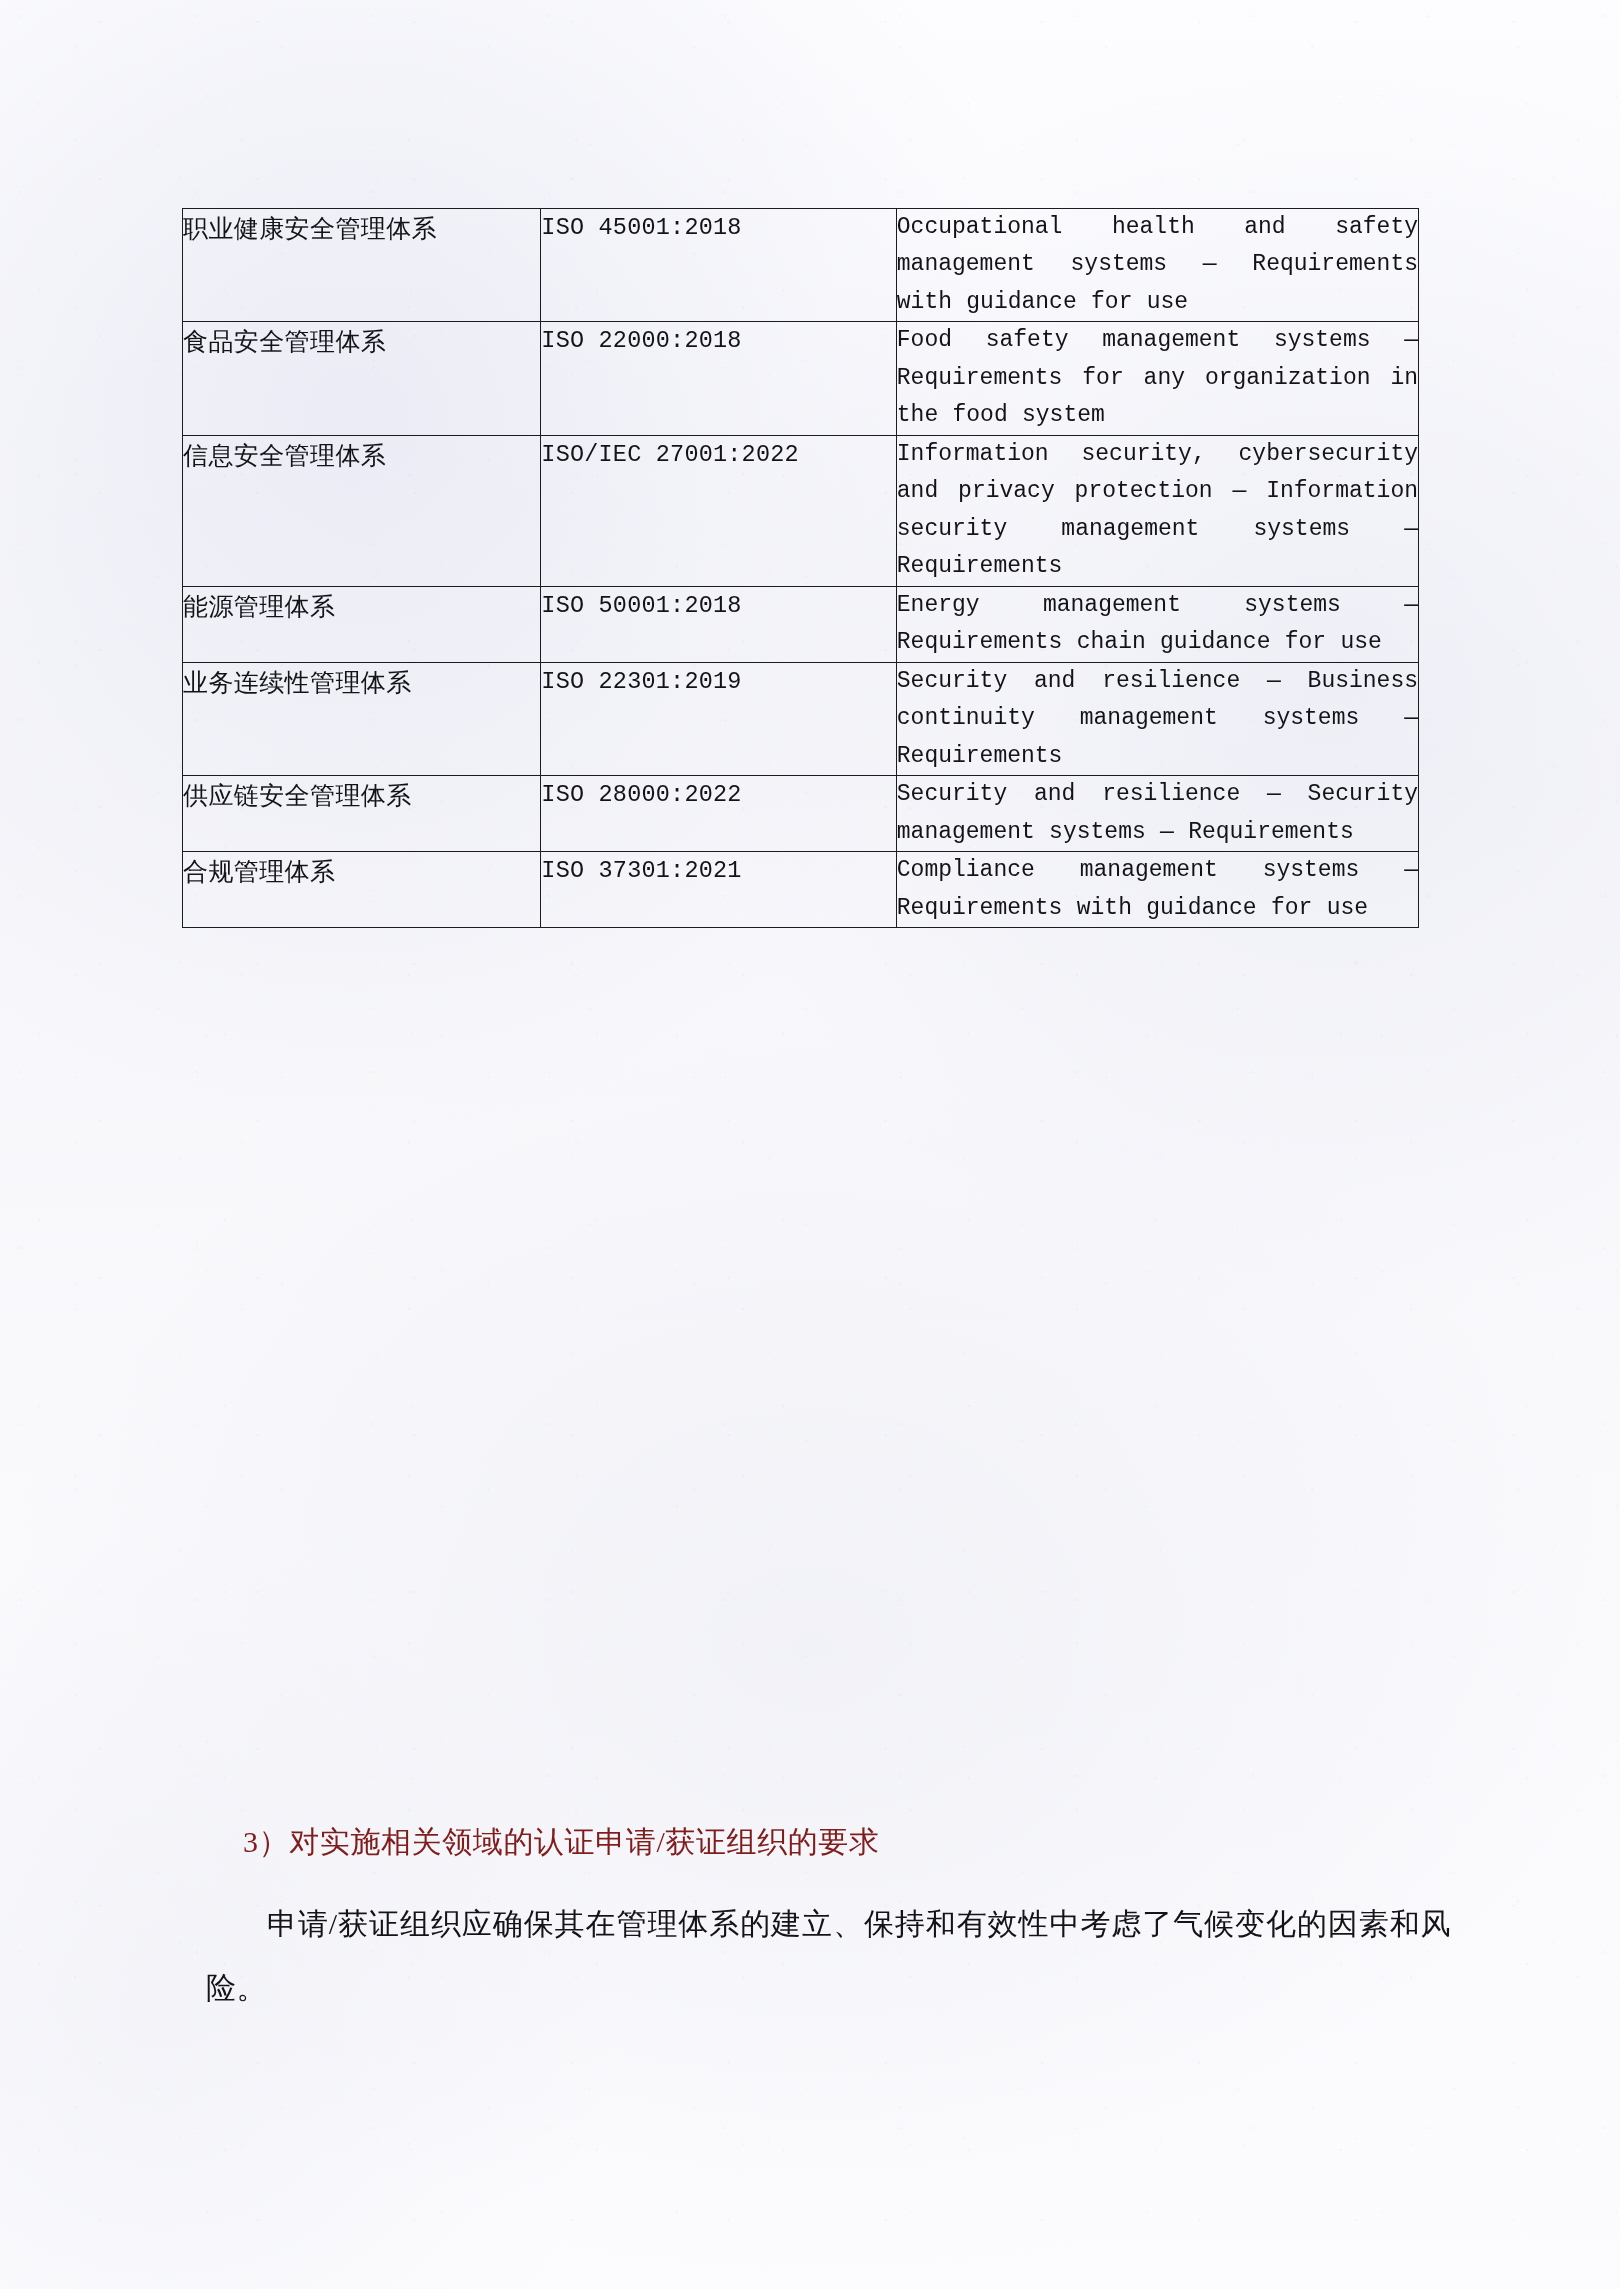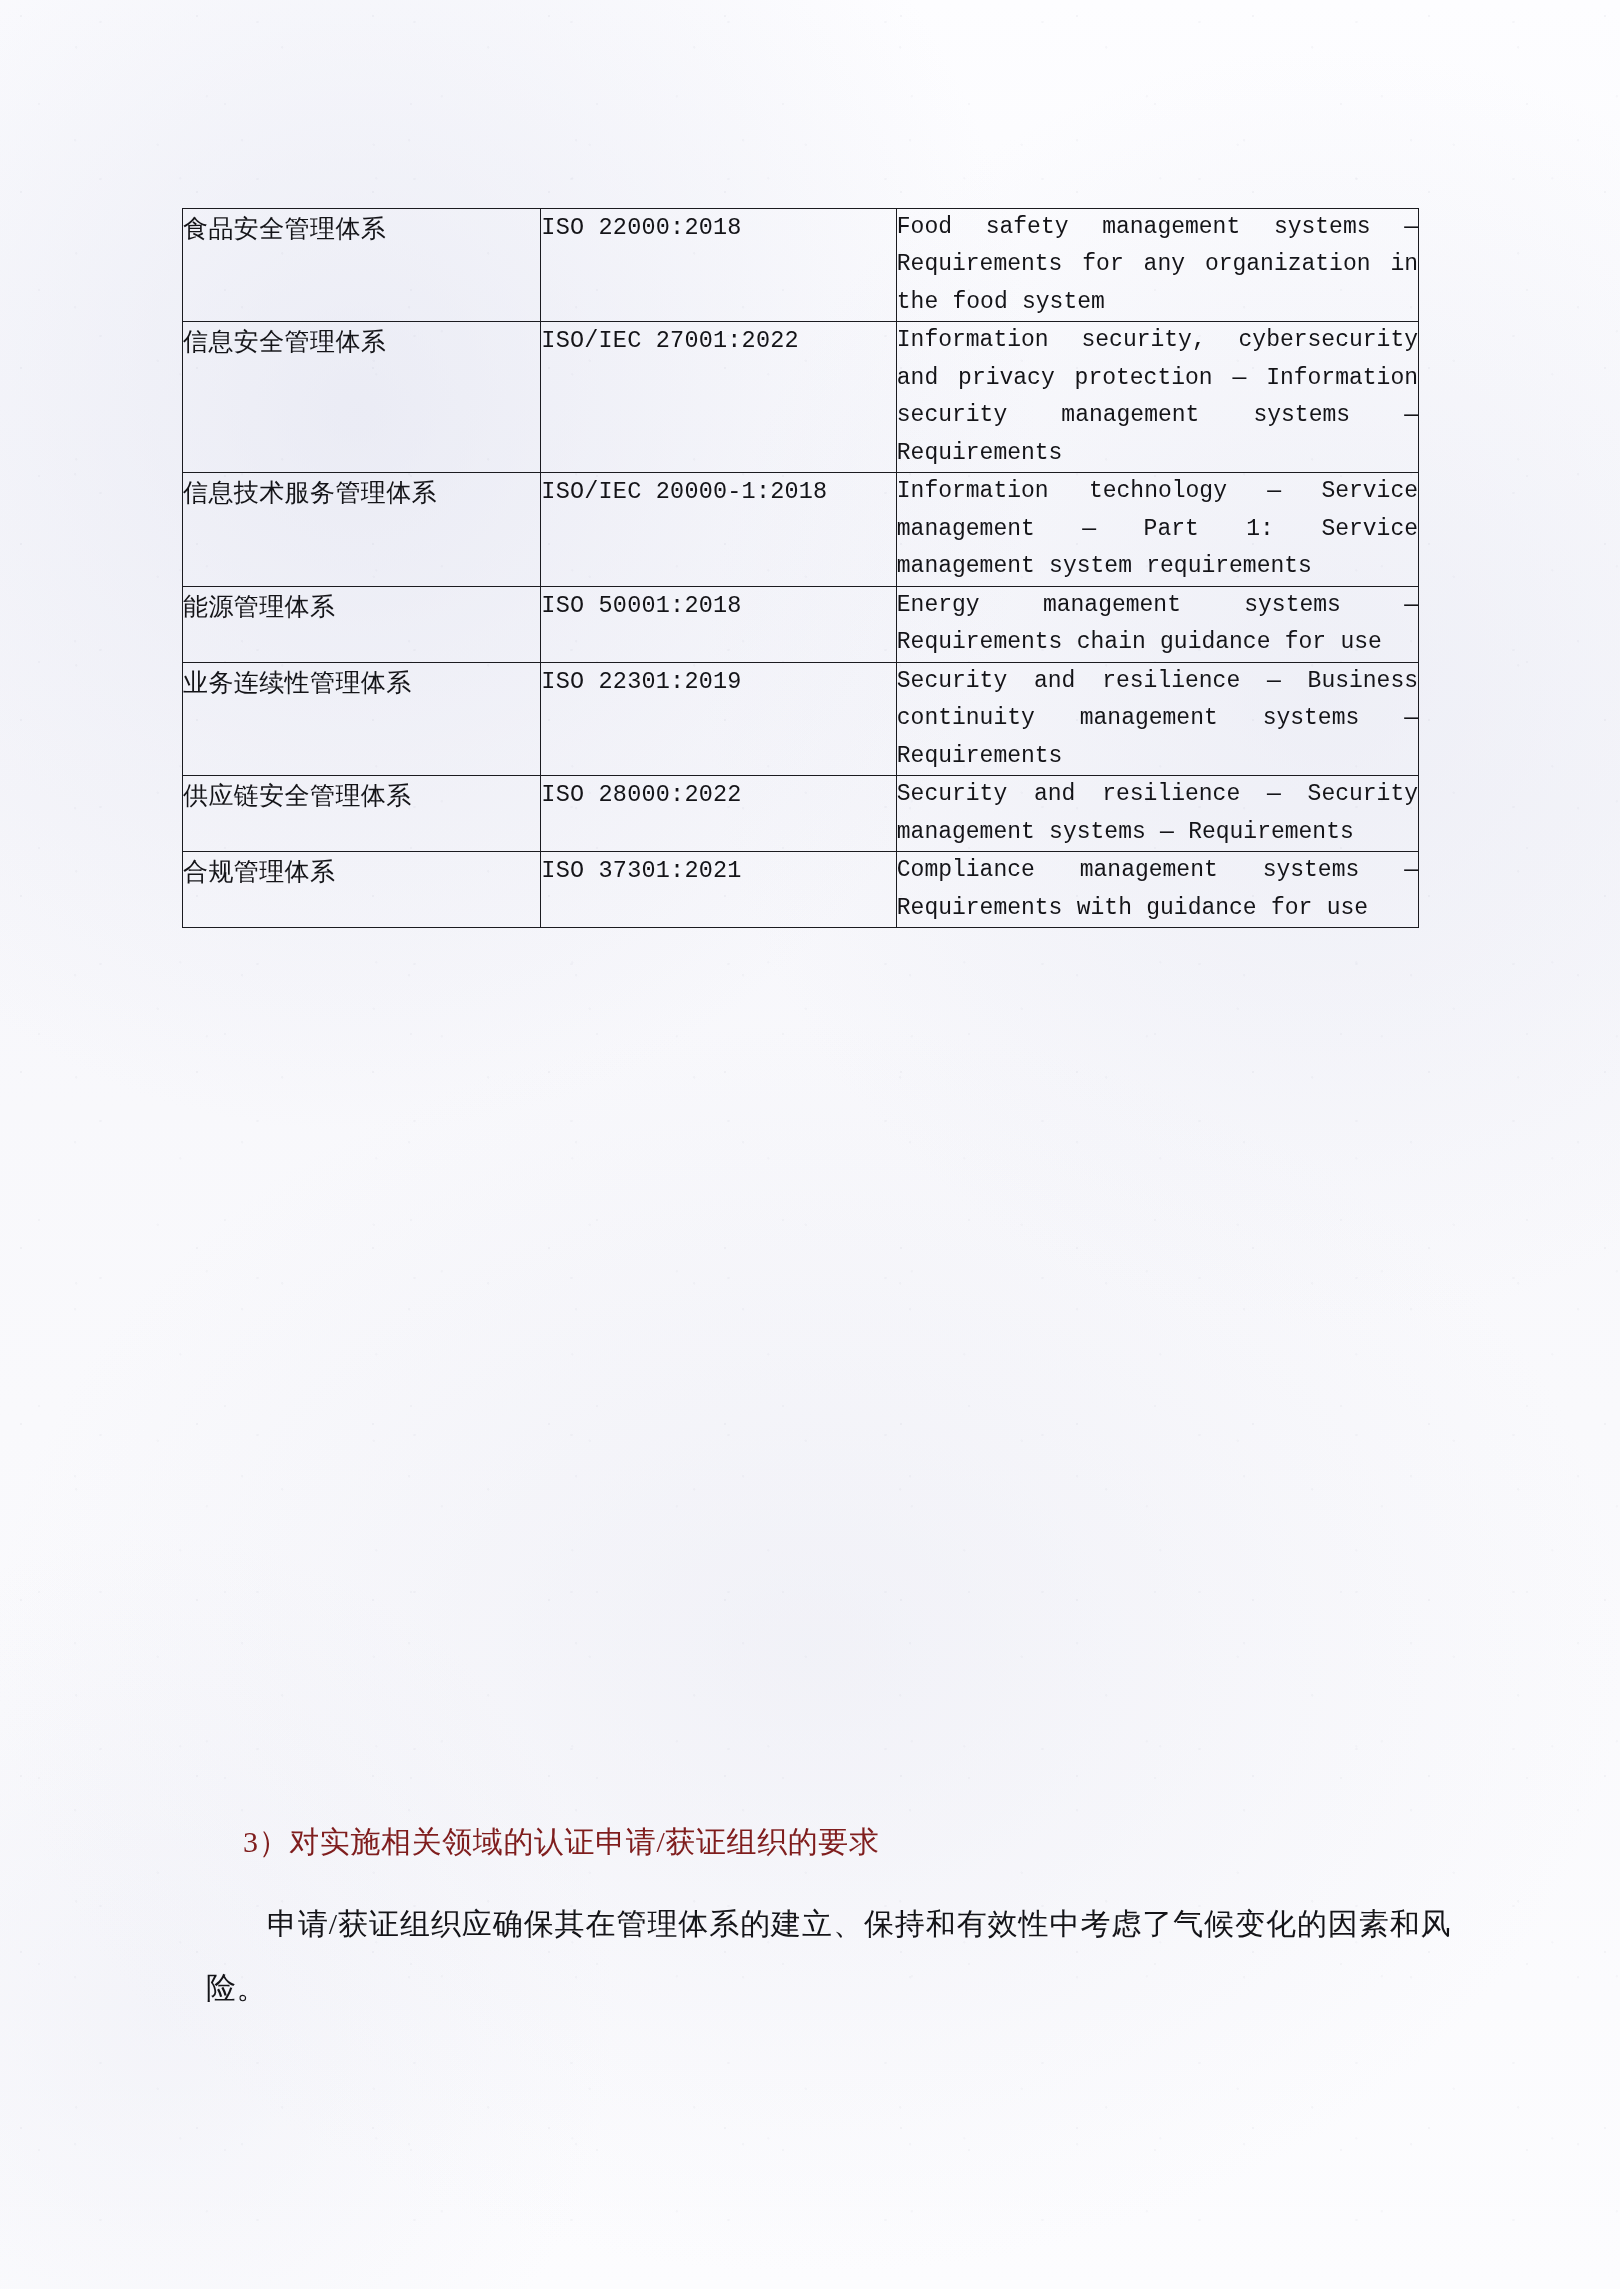--- a/index.html
+++ b/index.html
@@ -135,33 +135,33 @@
 <div class="page">
 
   <table class="std-table">
     <colgroup>
       <col class="col-name">
       <col class="col-std">
       <col class="col-desc">
     </colgroup>
     <tbody>
       <tr>
+        <td class="cell-name">职业健康安全管理体系</td>
+        <td class="cell-std">ISO 45001:2018</td>
+        <td class="cell-desc">Occupational health and safety management systems — Requirements with guidance for use</td>
+      </tr>
+      <tr>
         <td class="cell-name">食品安全管理体系</td>
         <td class="cell-std">ISO 22000:2018</td>
         <td class="cell-desc">Food safety management systems — Requirements for any organization in the food system</td>
       </tr>
       <tr>
         <td class="cell-name">信息安全管理体系</td>
         <td class="cell-std">ISO/IEC 27001:2022</td>
         <td class="cell-desc">Information security, cybersecurity and privacy protection — Information security management systems — Requirements</td>
-      </tr>
-      <tr>
-        <td class="cell-name">信息技术服务管理体系</td>
-        <td class="cell-std">ISO/IEC 20000-1:2018</td>
-        <td class="cell-desc">Information technology — Service management — Part 1: Service management system requirements</td>
       </tr>
       <tr>
         <td class="cell-name">能源管理体系</td>
         <td class="cell-std">ISO 50001:2018</td>
         <td class="cell-desc">Energy management systems — Requirements chain guidance for use</td>
       </tr>
       <tr>
         <td class="cell-name">业务连续性管理体系</td>
         <td class="cell-std">ISO 22301:2019</td>
         <td class="cell-desc">Security and resilience — Business continuity management systems — Requirements</td>

